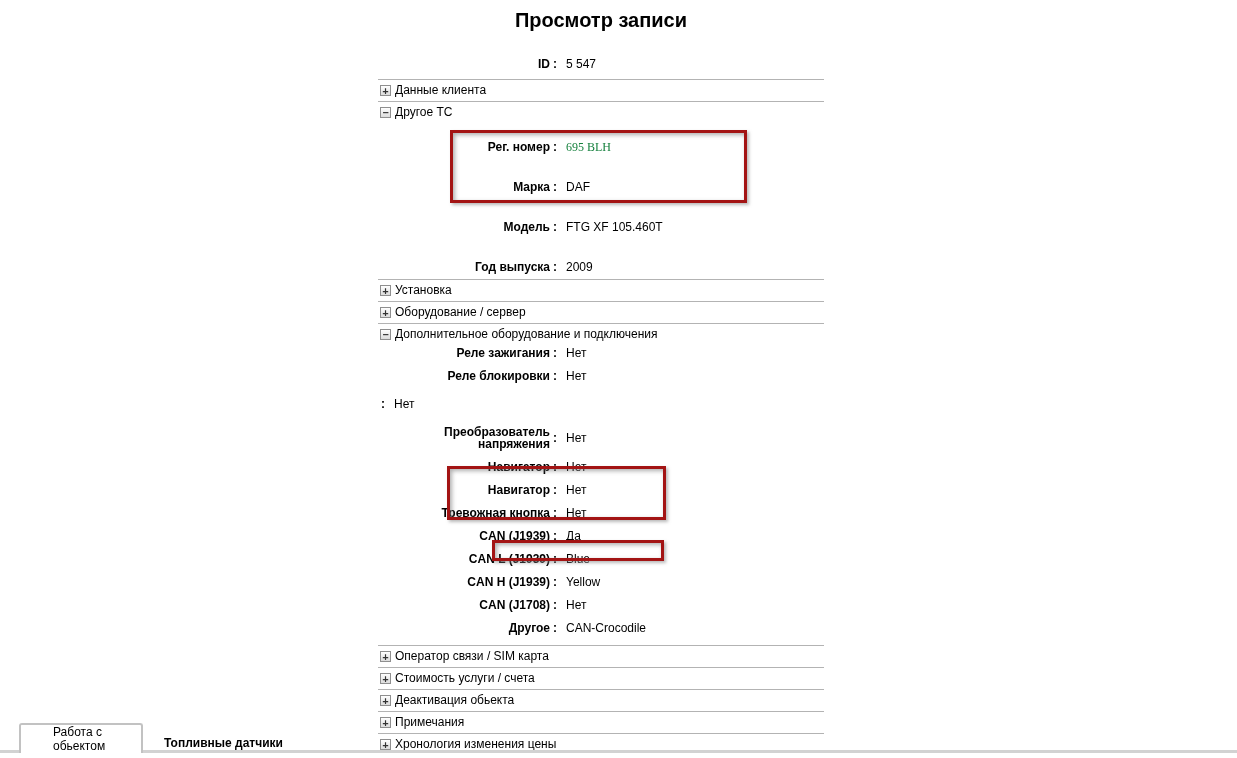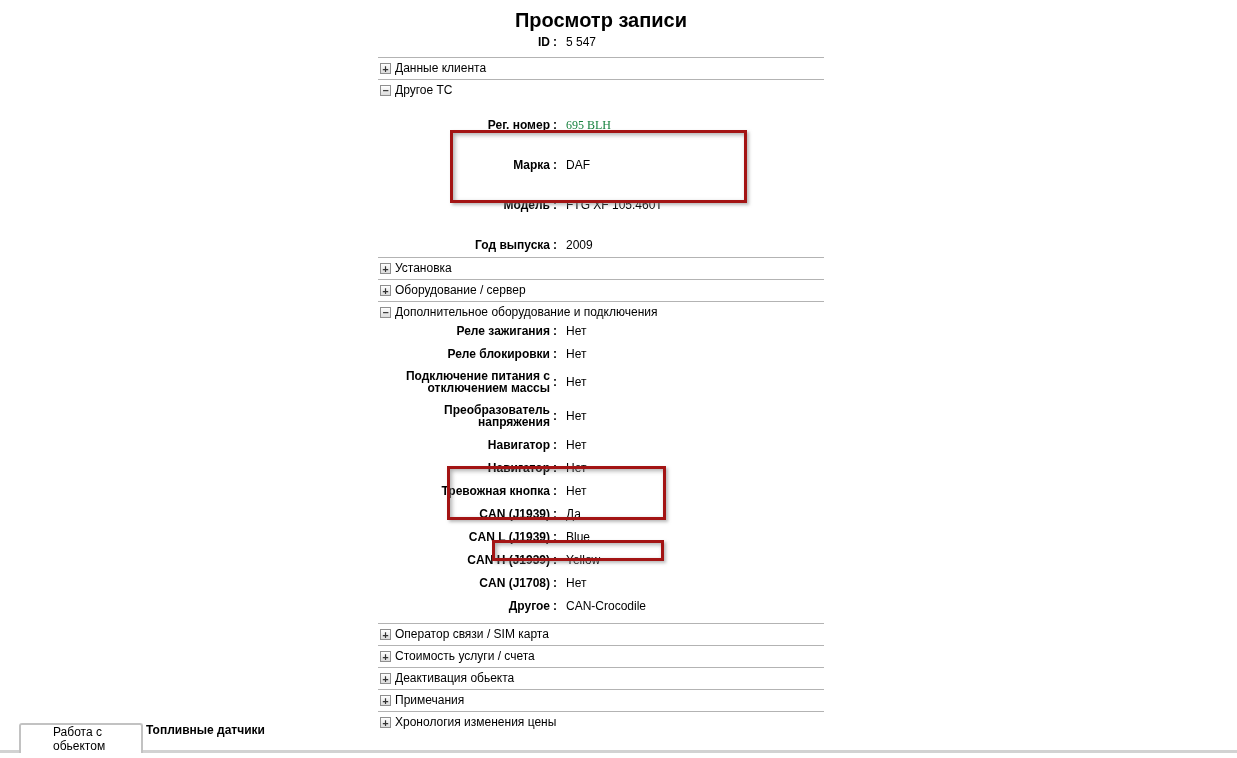--- a/index.html
+++ b/index.html
@@ -5,21 +5,21 @@
   * { margin:0; padding:0; box-sizing:border-box; }
   html,body { background:#ffffff; }
   .page {
     position:relative; width:1237px; height:758px; overflow:hidden;
     font-family:"Liberation Sans","DejaVu Sans",sans-serif;
     font-size:12px; color:#000;
   }
   .content { position:absolute; left:378px; top:0; width:446px; }
   .page-title { margin-top:10px; height:20px; line-height:20px; text-align:center;
     font-size:20px; font-weight:bold; }
-  .id-row { }
+  .id-row { margin-top:22px; }
   .field-row { display:flex; align-items:center; height:23px; }
   .field-row.h24 { height:24px;margin-top:16px; }
   .field-row.tall { height:34px; }
   .field-label { width:172px; text-align:right; font-weight:bold; line-height:12px; }
   .field-colon { font-weight:bold; margin-left:3px; }
   .field-value { margin-left:9px; white-space:nowrap; }
   .field-value.muted { color:#15803d;font-family:Liberation Serif, serif; }
   .sec { border-top:1px solid #b3b3b3; padding:3px 0 4px 2px; display:flex; align-items:center; }
   .sec.first { margin-top:4px; }
   .sec.open { padding-bottom:0; }
@@ -41,22 +41,22 @@
   
   .tab-baseline { position:absolute; left:0; top:750px; width:1237px; height:3px; background:#d2d2d2; }
   .tab-active {
     position:absolute; left:19px; top:723px; width:124px; height:30px;
     background:#ffffff; border:2px solid #c2c2c2; border-bottom:none;
     border-radius:3px 3px 0 0; z-index:2;
     display:flex; align-items:center; justify-content:flex-start;
     font-weight:normal; cursor:pointer;padding-left:32px;
   }
   .tab-inactive {
-    position:absolute; left:134px; top:723px; height:27px; padding:0 12px;
-    display:flex; align-items:flex-start; font-weight:bold; cursor:pointer;
+    position:absolute; left:152px; top:723px; height:27px; padding:0 12px;
+    display:flex; align-items:flex-end; font-weight:bold; cursor:pointer;
   }
 </style>
 </head>
 <body>
 
 <div class="page">
 
   <div class="content">
 
     <div class="page-title">Просмотр записи</div>
@@ -117,21 +117,20 @@
       <span class="field-label">Реле зажигания</span>
       <span class="field-colon">:</span>
       <span class="field-value">Нет</span>
     </div>
     <div class="field-row">
       <span class="field-label">Реле блокировки</span>
       <span class="field-colon">:</span>
       <span class="field-value">Нет</span>
     </div>
     <div class="field-row tall">
-      <span class="field-label">Подключение питания с отключением массы</span>
       <span class="field-colon">:</span>
       <span class="field-value">Нет</span>
     </div>
     <div class="field-row tall">
       <span class="field-label">Преобразователь напряжения</span>
       <span class="field-colon">:</span>
       <span class="field-value">Нет</span>
     </div>
     <div class="field-row">
       <span class="field-label">Навигатор</span>

